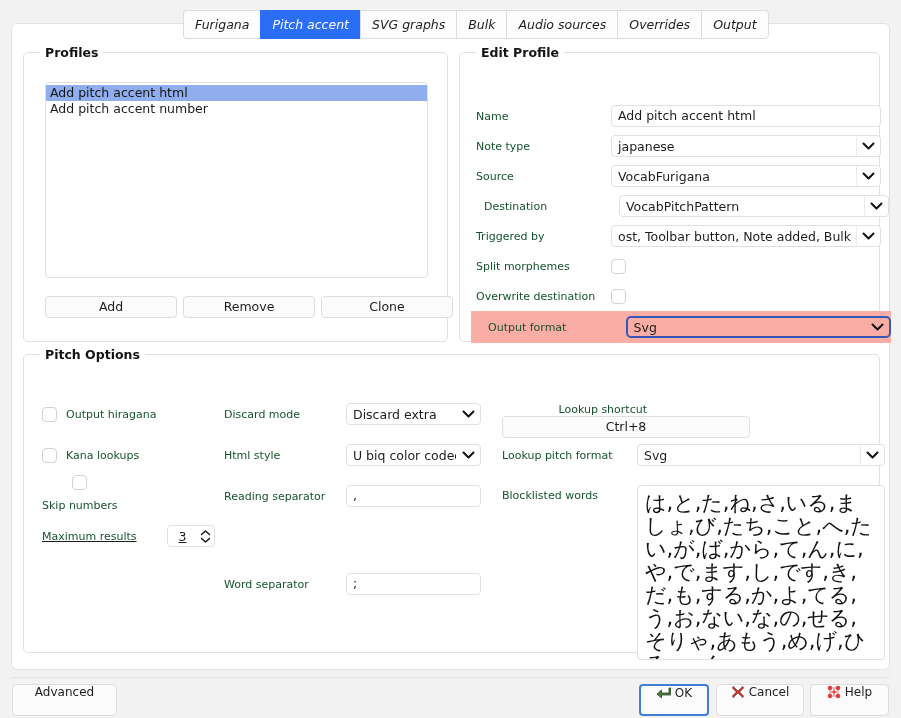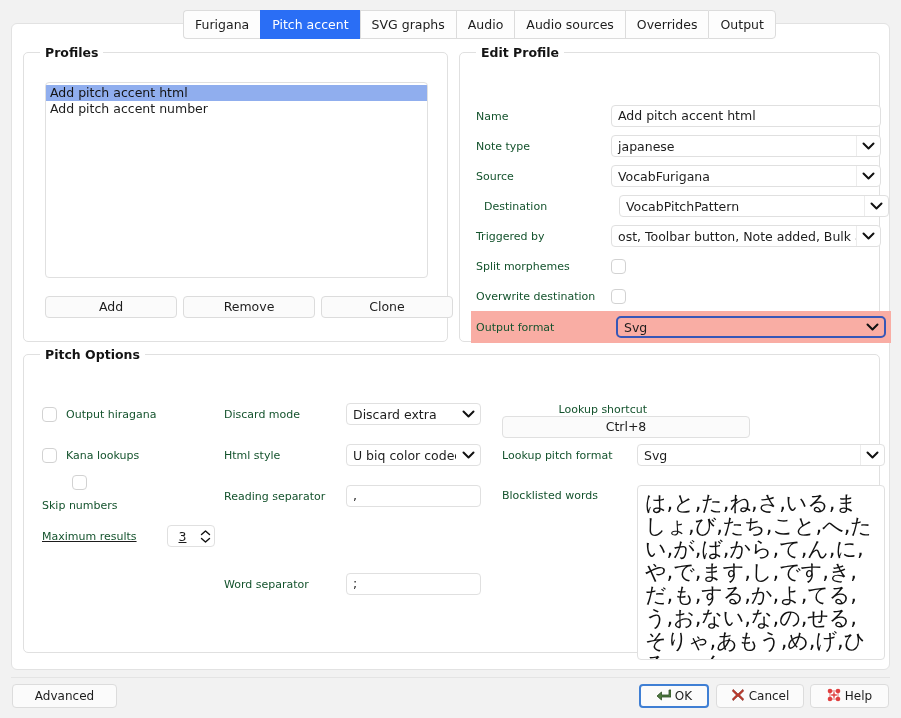--- a/index.html
+++ b/index.html
@@ -13,20 +13,21 @@
     overflow: hidden;
   }
 
   
   .tabbar {
     position: absolute;
     left: 183px; top: 10px;
     display: flex;
     height: 43px;
     z-index: 5;
+    font-style: italic;
   }
   .tab {
     display: flex; align-items: center; justify-content: center;
     padding: 0 11px;
     height: 29px;
     background: #fdfdfd;
     border: 1px solid #dcdcdc;
     border-right: none;
     font-size: 12.5px;
     color: #1d1d1d;
@@ -178,21 +179,21 @@
 
   
   #ep-name-row  { left: 16px; top: 52px; }
   #ep-note-row  { left: 16px; top: 82px; }
   #ep-src-row   { left: 16px; top: 112px; }
   #ep-dst-row   { left: 16px; top: 142px; margin-left: 8px; }
   #ep-trig-row  { left: 16px; top: 172px; }
   #ep-split-row { left: 16px; top: 202px; }
   #ep-over-row  { left: 16px; top: 232px; }
   #ep-out-row   { left: 11px; top: 258px; width: 420px; height: 32px;
-                  background: #f9ada4; padding-left: 5px; align-items: center; }
+                  background: #f9ada4; padding-left: 17px; align-items: center; }
 
   #group-edit .flabel.w { width: 135px; }
   #group-edit .fctl { width: 270px; }
 
   #ep-out-row .flabel { width: 140px; }
   #ep-out-row .fctl { width: 270px; }
   #ep-out-combo {
     border: 2px solid #3757b7;
     border-radius: 5px;
     background: #f9ada4;
@@ -268,25 +269,25 @@
 
   
   .sep {
     position: absolute;
     left: 11px; top: 677px;
     width: 879px; height: 1px;
     background: #e4e4e4;
   }
   .bottom-btn {
     position: absolute;
-    height: 24px;
+    height: 32px;
     background: #fbfbfb;
     border: 1px solid #dcdcdc;
     border-radius: 4px;
-    display: flex; align-items: center; justify-content: center;
+    display: flex; justify-content: center;
     gap: 4px;
     font-size: 12px;
     color: #1d1d1d;
     padding: 0 8px;
   }
   #btn-advanced { left: 12px; top: 684px; width: 105px; }
   #btn-ok     { left: 639px; top: 684px; width: 70px; border: 2px solid #3f7fd4; }
   #btn-cancel { left: 716px; top: 684px; width: 88px; }
   #btn-help   { left: 810px; top: 684px; width: 79px; }
 </style>
@@ -297,21 +298,21 @@
   <div class="tab">
       <span>Furigana</span>
     </div>
   <div class="tab active">
       <span>Pitch accent</span>
     </div>
   <div class="tab">
       <span>SVG graphs</span>
     </div>
   <div class="tab">
-      <span>Audio</span>
+      <span>Bulk</span>
     </div>
   <div class="tab">
       <span>Audio sources</span>
     </div>
   <div class="tab">
       <span>Overrides</span>
     </div>
   <div class="tab">
       <span>Output</span>
     </div>

